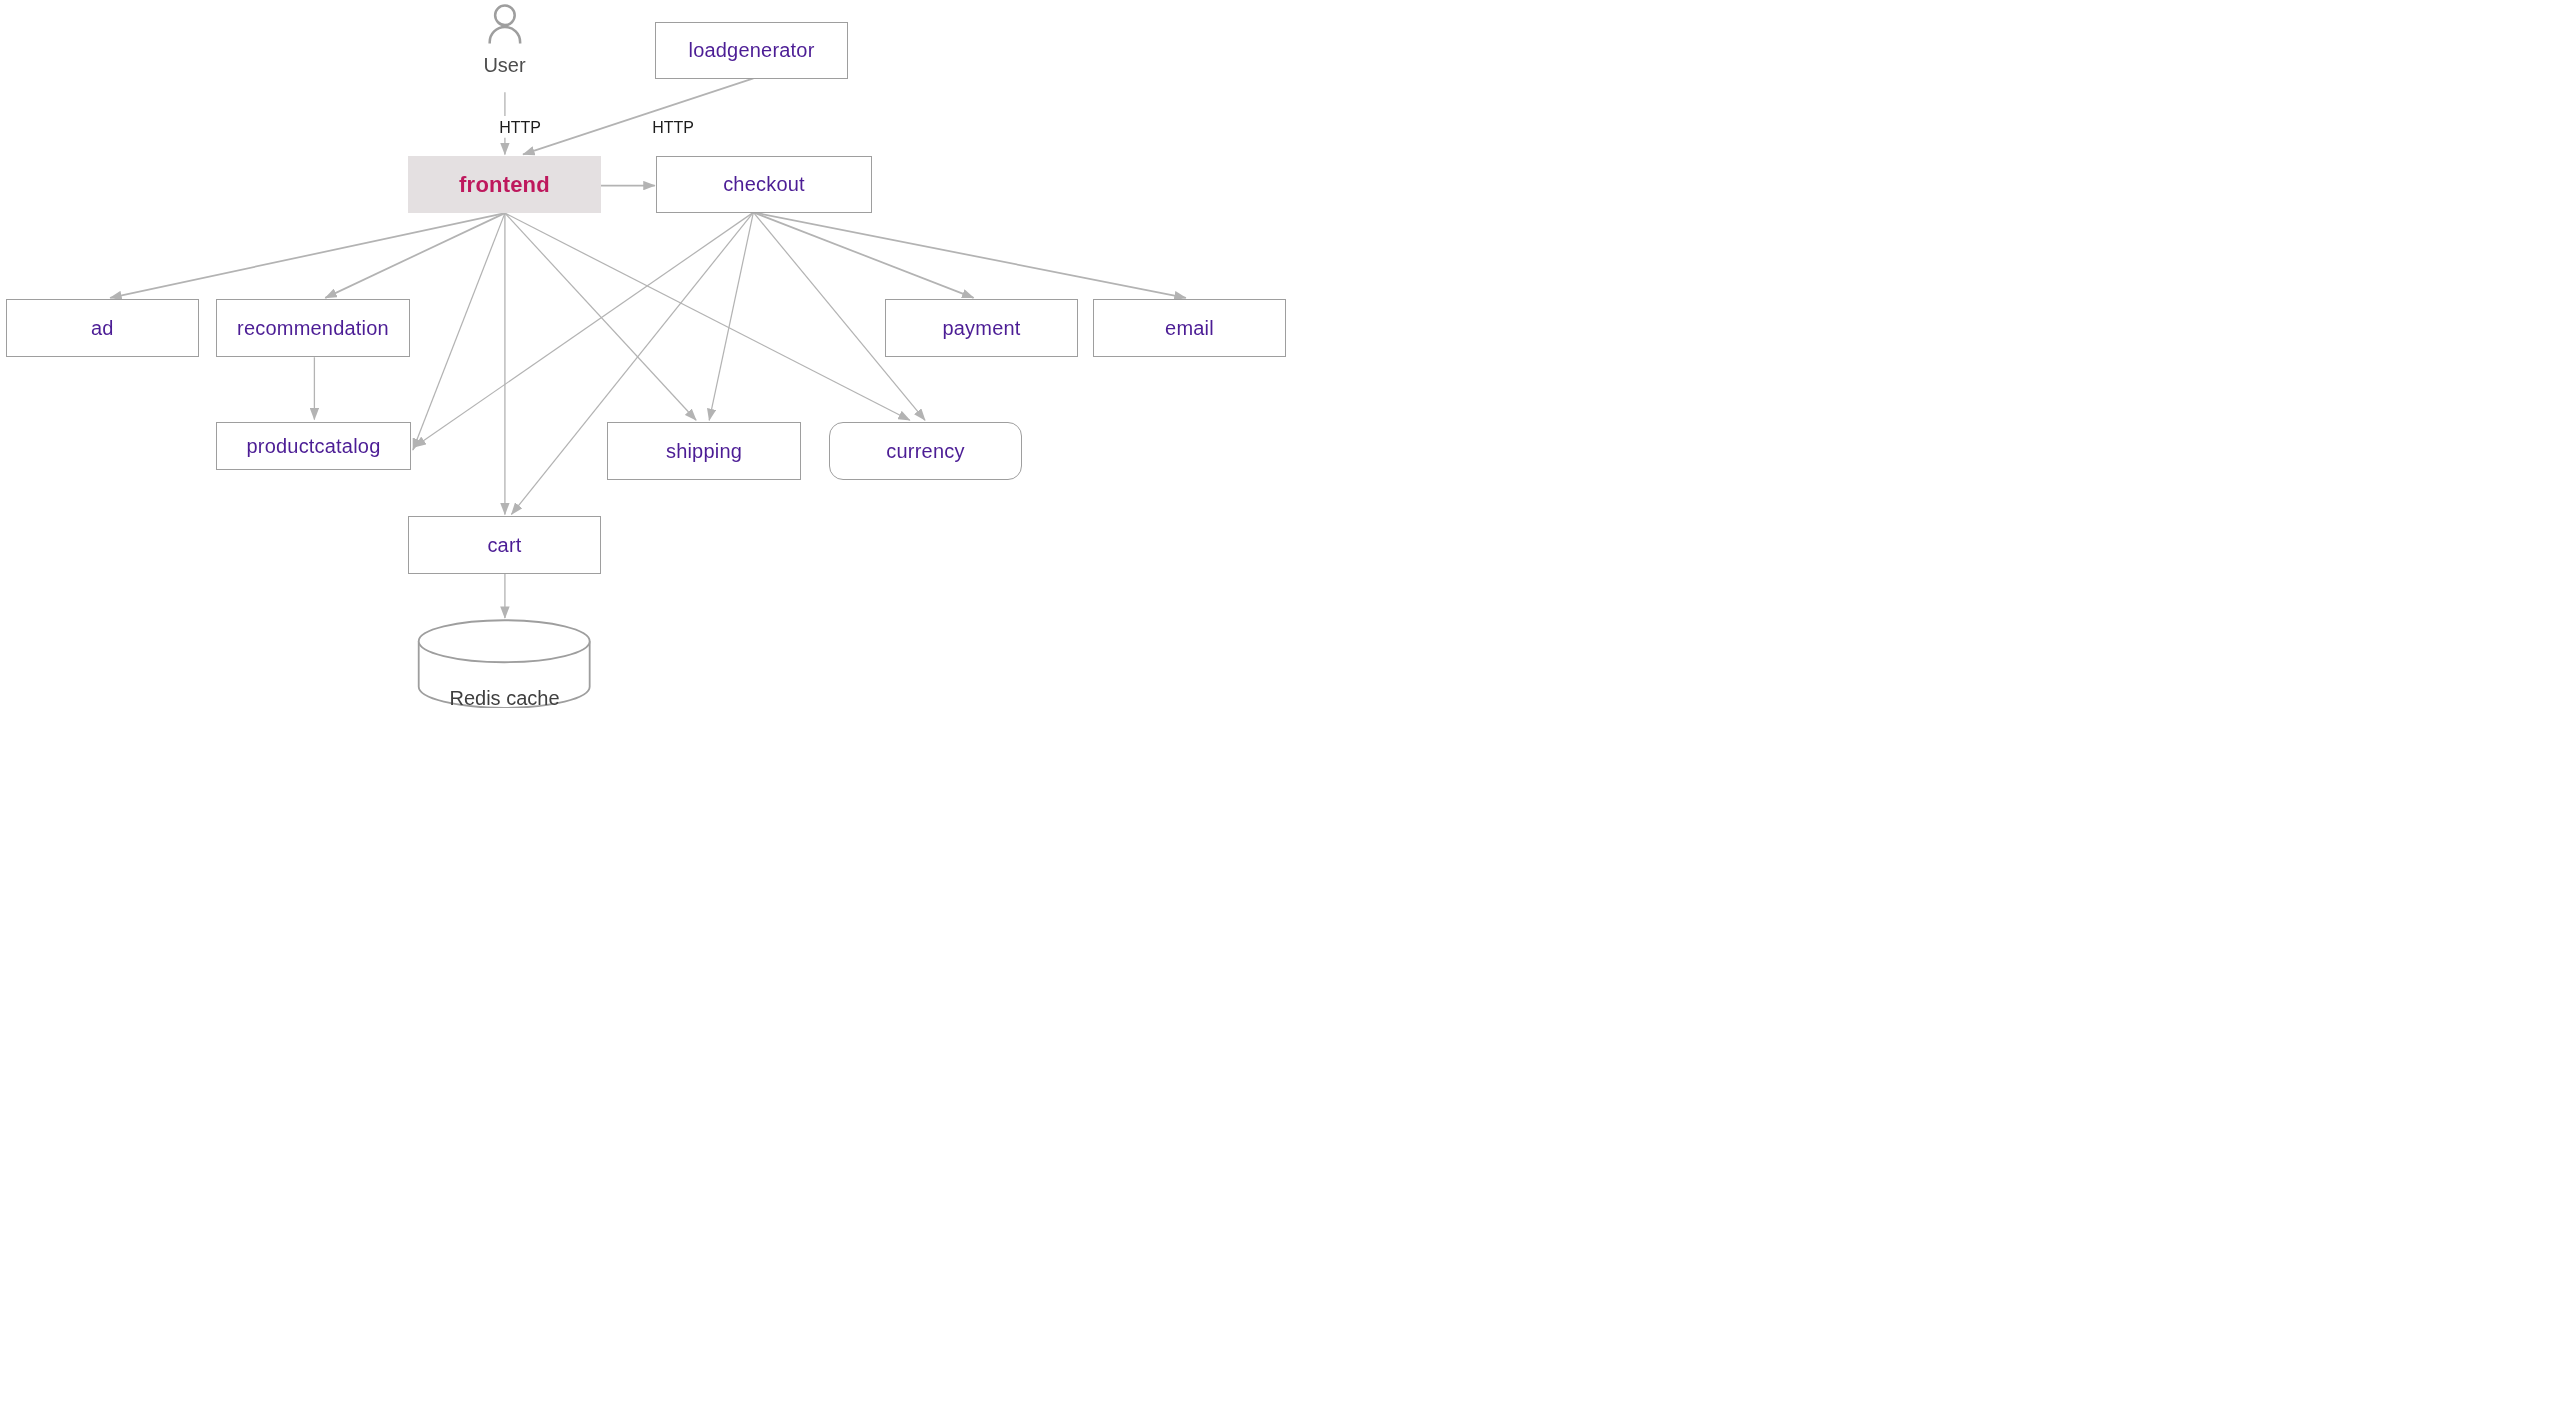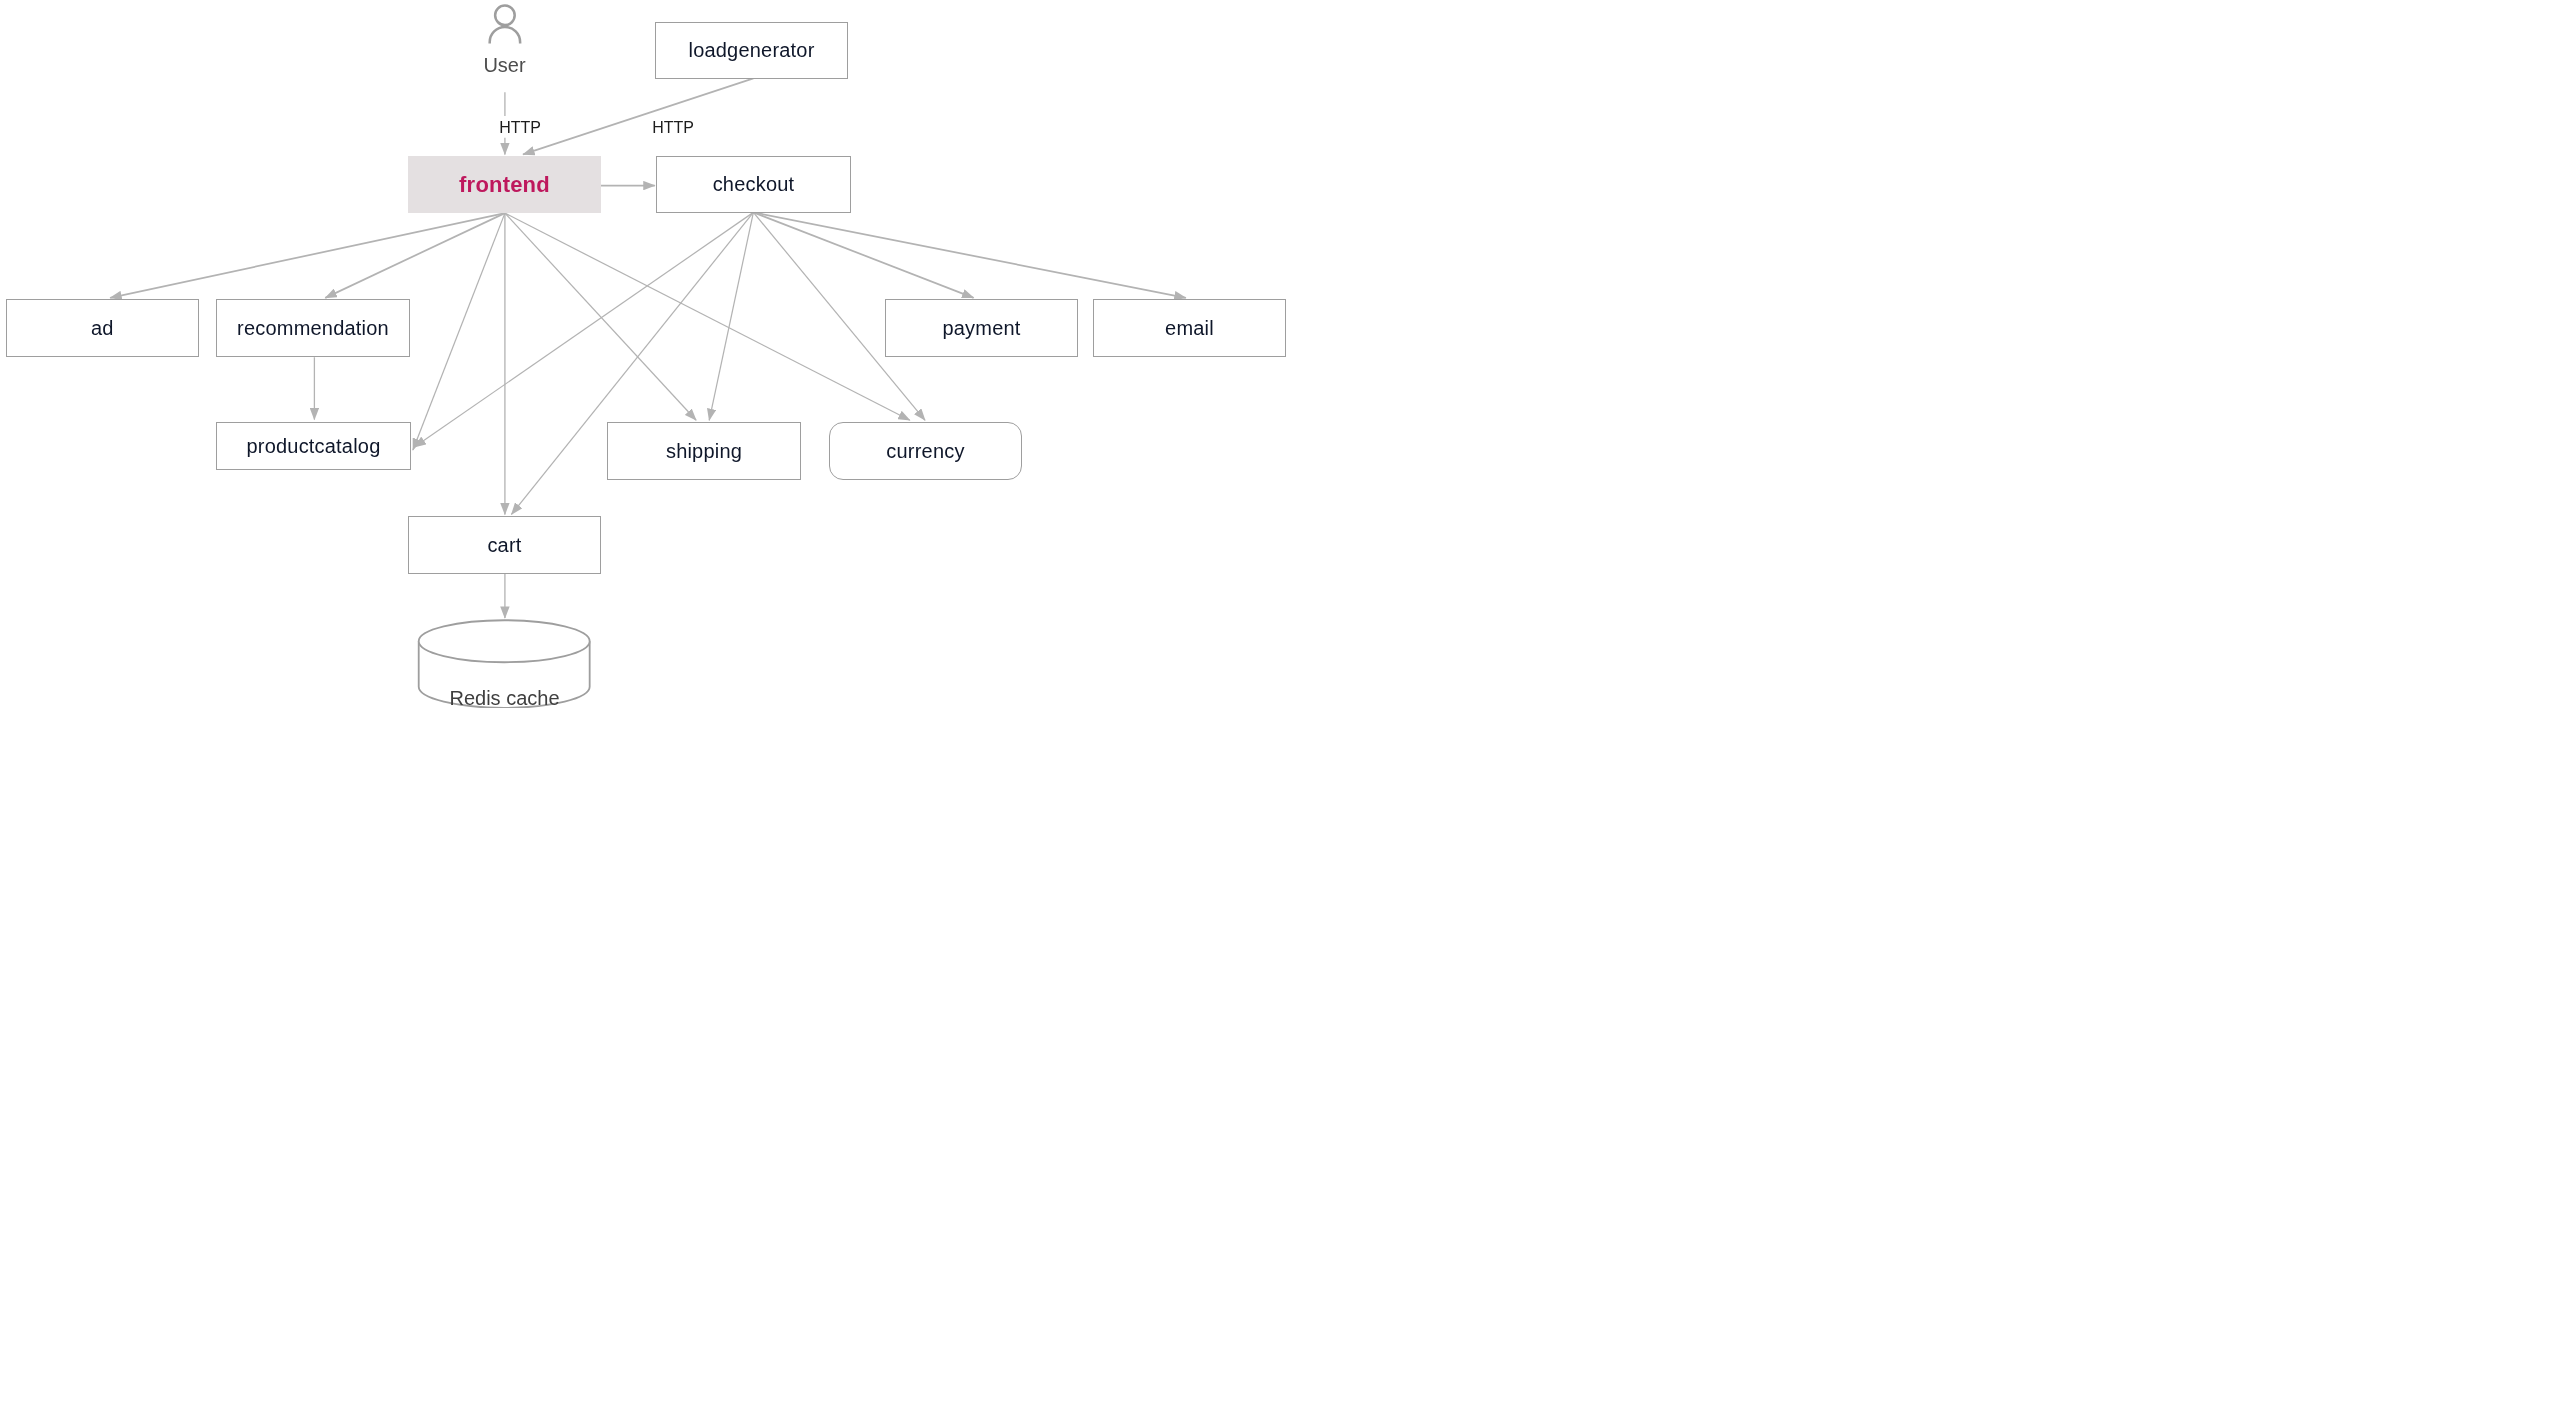--- a/index.html
+++ b/index.html
@@ -5,21 +5,21 @@
   html,body { margin:0; padding:0; background:#ffffff; }
   body { font-family:"Liberation Sans", sans-serif; }
   .canvas {
     position:relative; width:1288px; height:708px; background:#ffffff; overflow:hidden;
   }
   .edges-svg { position:absolute; left:0; top:0; width:1288px; height:708px; }
   .node {
     position:absolute; box-sizing:border-box;
     border:1.4px solid #9e9e9e; background:#ffffff;
     display:flex; align-items:center; justify-content:center;
-    font-size:20px; color:#0f172a; letter-spacing:0.2px;
+    font-size:20px; color:#4c1d95; letter-spacing:0.2px;
   }
   .node--highlight {
     border:none; background:#e4e0e1;
     font-weight:bold; font-size:22px; color:#be185d;
   }
   .edge-label {
     position:absolute; text-align:right;
     font-size:16px; color:#1d1d1d; line-height:19px;
   }
   .actor-label {
@@ -83,21 +83,21 @@
   </svg>
 
   <div class="actor-label" style="left:454px; top:54px; width:101px;">User</div>
   <div class="edge-label" style="left:469px; top:118px; width:72px;">HTTP</div>
   <div class="edge-label" style="left:622px; top:118px; width:72px;">HTTP</div>
 
   <div class="node" style="left:655px; top:22px; width:193px; height:57px;">loadgenerator</div>
 
   <div class="node node--highlight" style="left:408px; top:156px; width:193px; height:57px;">frontend</div>
 
-  <div class="node" style="left:656px; top:156px; width:195px; height:57px;">checkout</div>
+  <div class="node" style="left:656px; top:156px; width:216px; height:57px;">checkout</div>
 
   <div class="node" style="left:5.8px; top:299px; width:193px; height:58px;">ad</div>
 
   <div class="node" style="left:216px; top:299px; width:194px; height:58px;">recommendation</div>
 
   <div class="node" style="left:885px; top:299px; width:193px; height:58px;">payment</div>
 
   <div class="node" style="left:1093px; top:299px; width:193px; height:58px;">email</div>
 
   <div class="node" style="left:216px; top:422px; width:195px; height:48px;">productcatalog</div>

